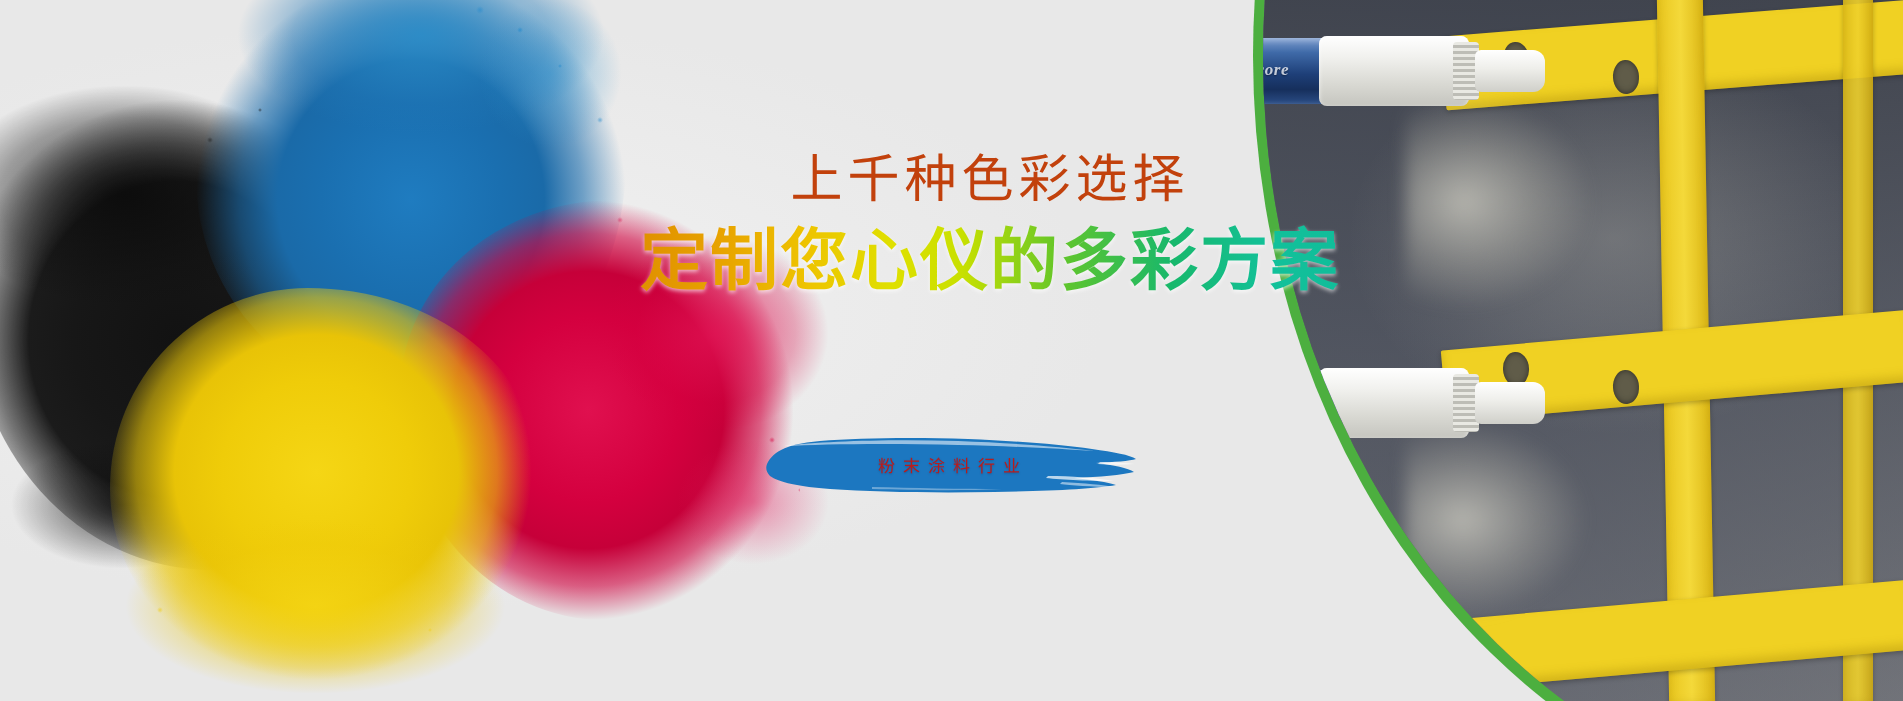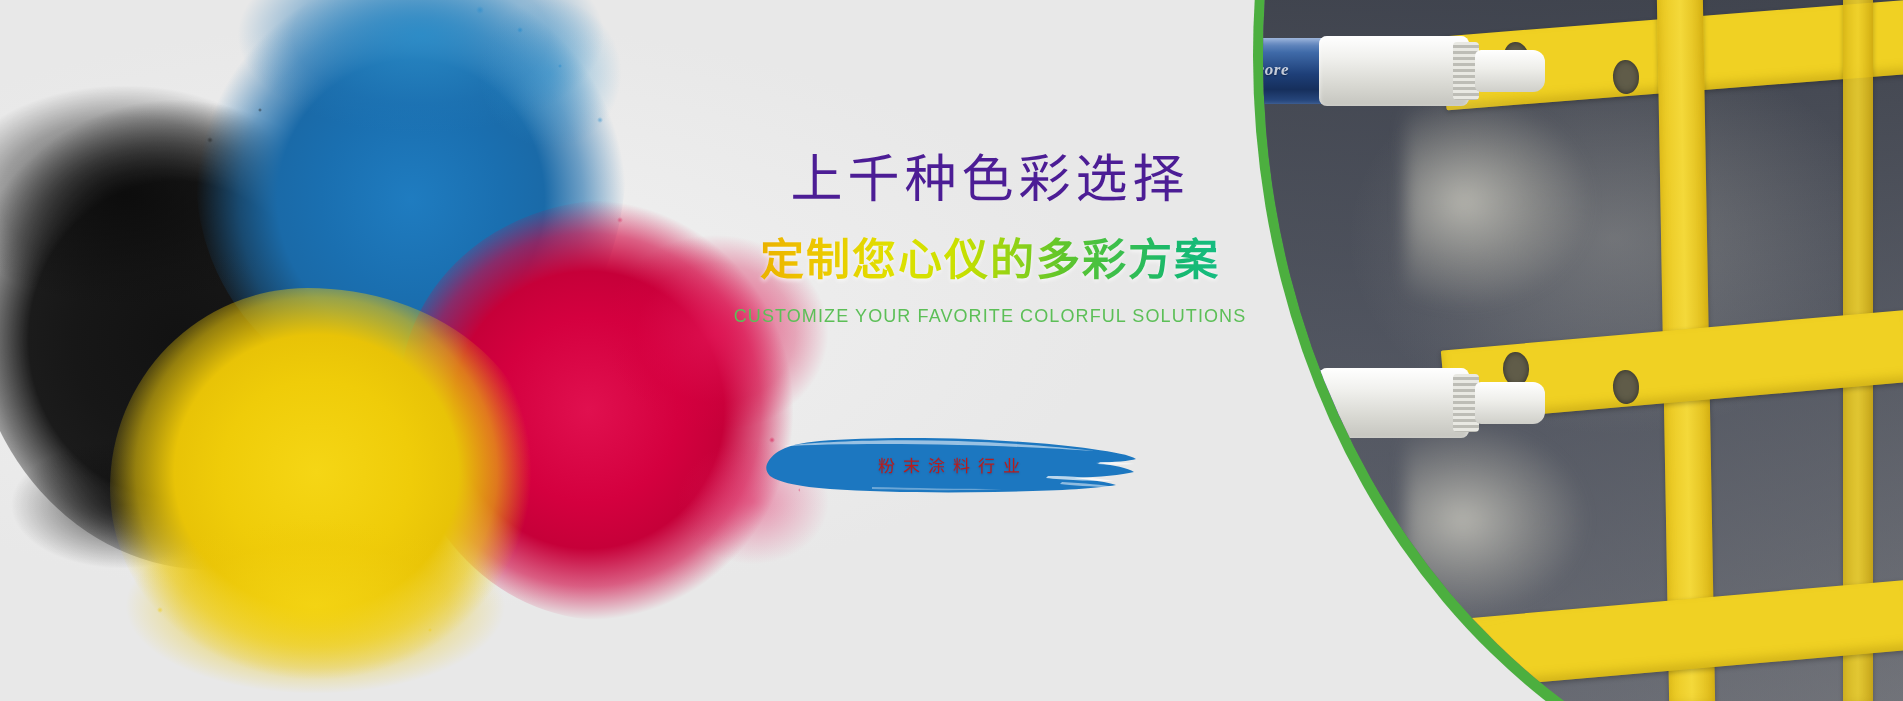--- a/index.html
+++ b/index.html
@@ -193,27 +193,27 @@
   }
   .photo-clip{ z-index:2; }
 
   
   .copy{
     position:absolute; left:640px; top:150px; width:700px; z-index:5;
     text-align:center;
   }
   .headline-1{
     font-size:52px; line-height:1.15; font-weight:400;
-    color:#4c1d95; letter-spacing:5px;
+    color:#c2410c; letter-spacing:5px;
     font-family:"DejaVu Sans","Liberation Sans",sans-serif;
     white-space:nowrap;
   }
   .headline-2{
-    margin-top:26px;
-    font-size:44px; line-height:1.1; font-weight:900;
+    margin-top:14px;
+    font-size:68px; line-height:1.1; font-weight:900;
     letter-spacing:2px; white-space:nowrap;
     font-family:"DejaVu Sans","Liberation Sans",sans-serif;
     background:linear-gradient(90deg,
       #e09000 0%, #e8a400 12%, #eec400 24%,
       #dfe000 36%, #c8e000 46%, #62c62a 60%,
       #18b86c 76%, #12c19a 90%, #11bd9a 100%);
     -webkit-background-clip:text;
     background-clip:text;
     color:transparent;
     -webkit-text-fill-color:transparent;
@@ -289,21 +289,20 @@
         <div class="band"></div>
         <div class="knurl"></div>
         <div class="nozzle"></div>
       </div>
     </div>
   </div>
 
   <div class="copy">
     <div class="headline-1">上千种色彩选择</div>
     <div class="headline-2">定制您心仪的多彩方案</div>
-    <div class="subhead">CUSTOMIZE YOUR FAVORITE COLORFUL SOLUTIONS</div>
   </div>
 
   <div class="badge-wrap">
     <svg viewBox="0 0 376 64" preserveAspectRatio="none">
       <path d="M6,30 C14,16 34,11 58,9 C96,6 150,5 206,7 C252,9 296,12 330,17
                C352,20 368,23 374,27 C368,29 352,30 334,31
                C352,33 366,36 372,40 C360,43 338,45 312,46
                C330,48 346,50 354,53 C332,57 288,59 232,60
                C170,61 112,60 68,57 C38,55 16,50 8,44
                C4,40 3,35 6,30 Z" fill="#1c77c0"></path>

